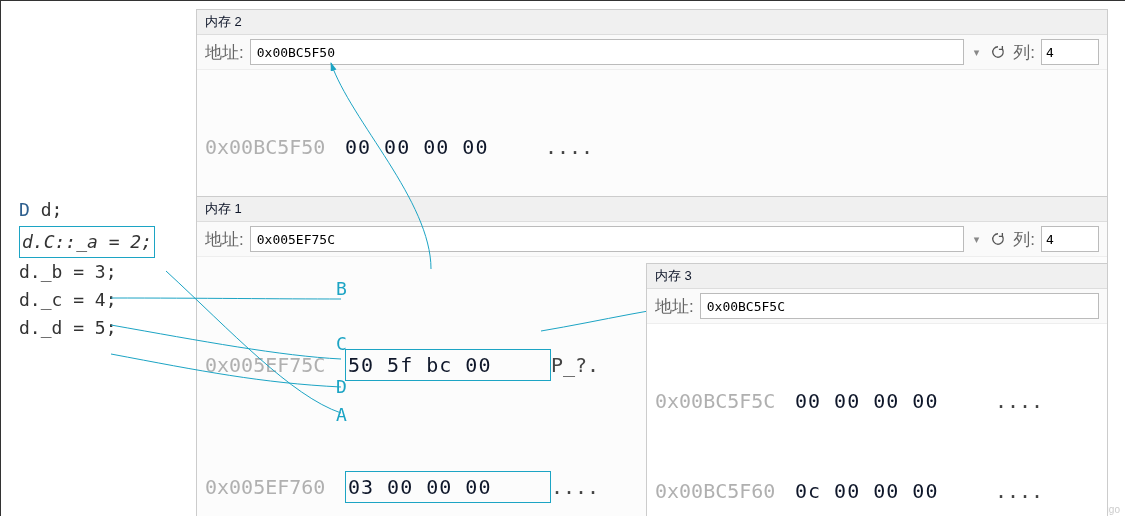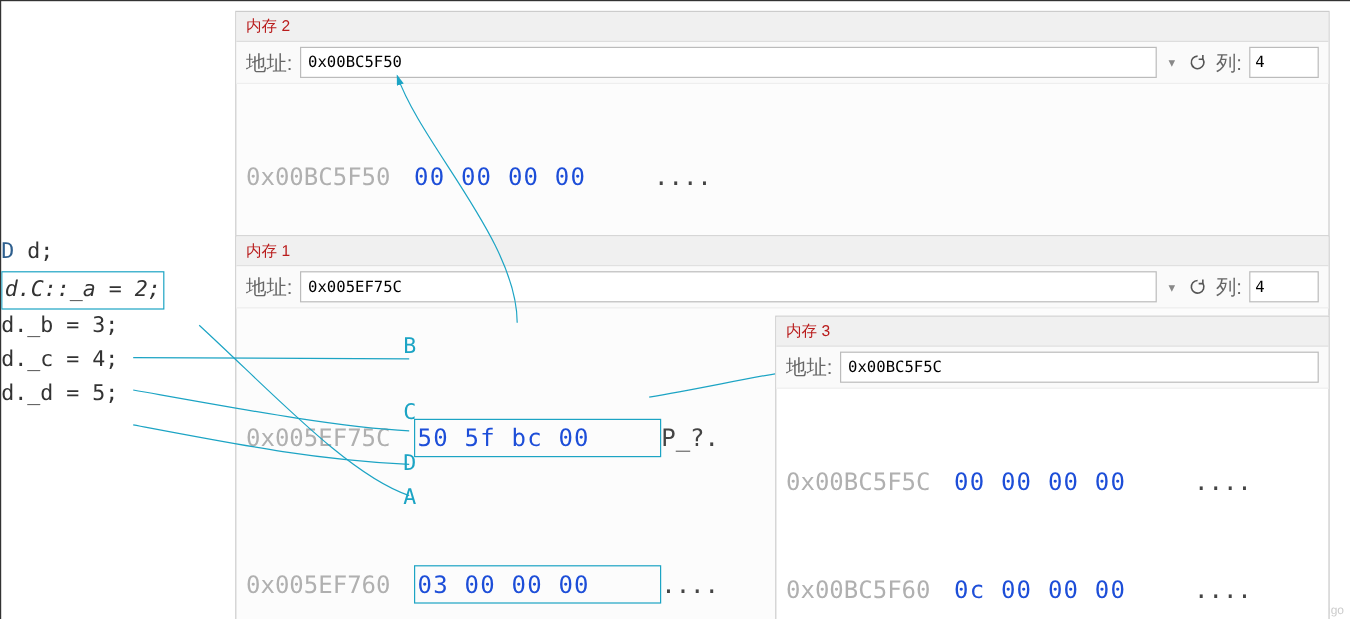--- a/index.html
+++ b/index.html
@@ -9,42 +9,42 @@
     font-size: 16px;
     background: #fff;
     width: 1125px;
     height: 516px;
     position: relative;
     overflow: hidden;
     border: 1px solid #333;
   }
   .code-pane {
     position: absolute;
-    left: 0;
+    left: 18px;
     top: 195px;
     font-size: 18px;
     line-height: 28px;
     font-family: Consolas, monospace;
     color: #333;
   }
   .type-d { color: #2e5f8e; }
   .st { font-family: Consolas, monospace; }
   .boxed-blue { border: 1px solid #1ca4c4; padding: 1px 2px; }
   .panel {
     position: absolute;
     border: 1px solid #ccc;
     background: #fcfcfc;
     font-family: "Microsoft YaHei", Arial, sans-serif;
     font-size: 14px;
   }
   .panel-header {
     background: #f0f0f0;
     padding: 3px 8px;
     border-bottom: 1px solid #ddd;
-    color: #b91c1c;
+    color: #0f172a;
     font-size: 13px;
   }
   .addr-row {
     display: flex;
     align-items: center;
     padding: 4px 8px;
     background: #fafafa;
     border-bottom: 1px solid #eee;
     gap: 6px;
   }
@@ -75,21 +75,21 @@
   }
   .mem-body {
     padding: 2px 8px 6px 8px;
     font-family: Consolas, monospace;
     font-size: 20px;
     line-height: 30px;
     white-space: pre;
   }
   .mem-row { display: flex; gap: 0; align-items: baseline; }
   .mem-addr { color: #b0b0b0; width: 140px; }
-  .mem-bytes { color: #1d4ed8; width: 200px; letter-spacing: 1px; }
+  .mem-bytes { color: #0f172a; width: 200px; letter-spacing: 1px; }
   .mem-ascii { color: #444; }
   .hl-blue { border: 1px solid #1ca4c4; }
   .label-b, .label-c, .label-d, .label-a {
     position: absolute;
     font-size: 18px;
     font-family: Consolas, monospace;
   }
   .label-b { color: #1ca4c4; }
   .label-c { color: #1ca4c4; }
   .label-d { color: #1ca4c4; }

